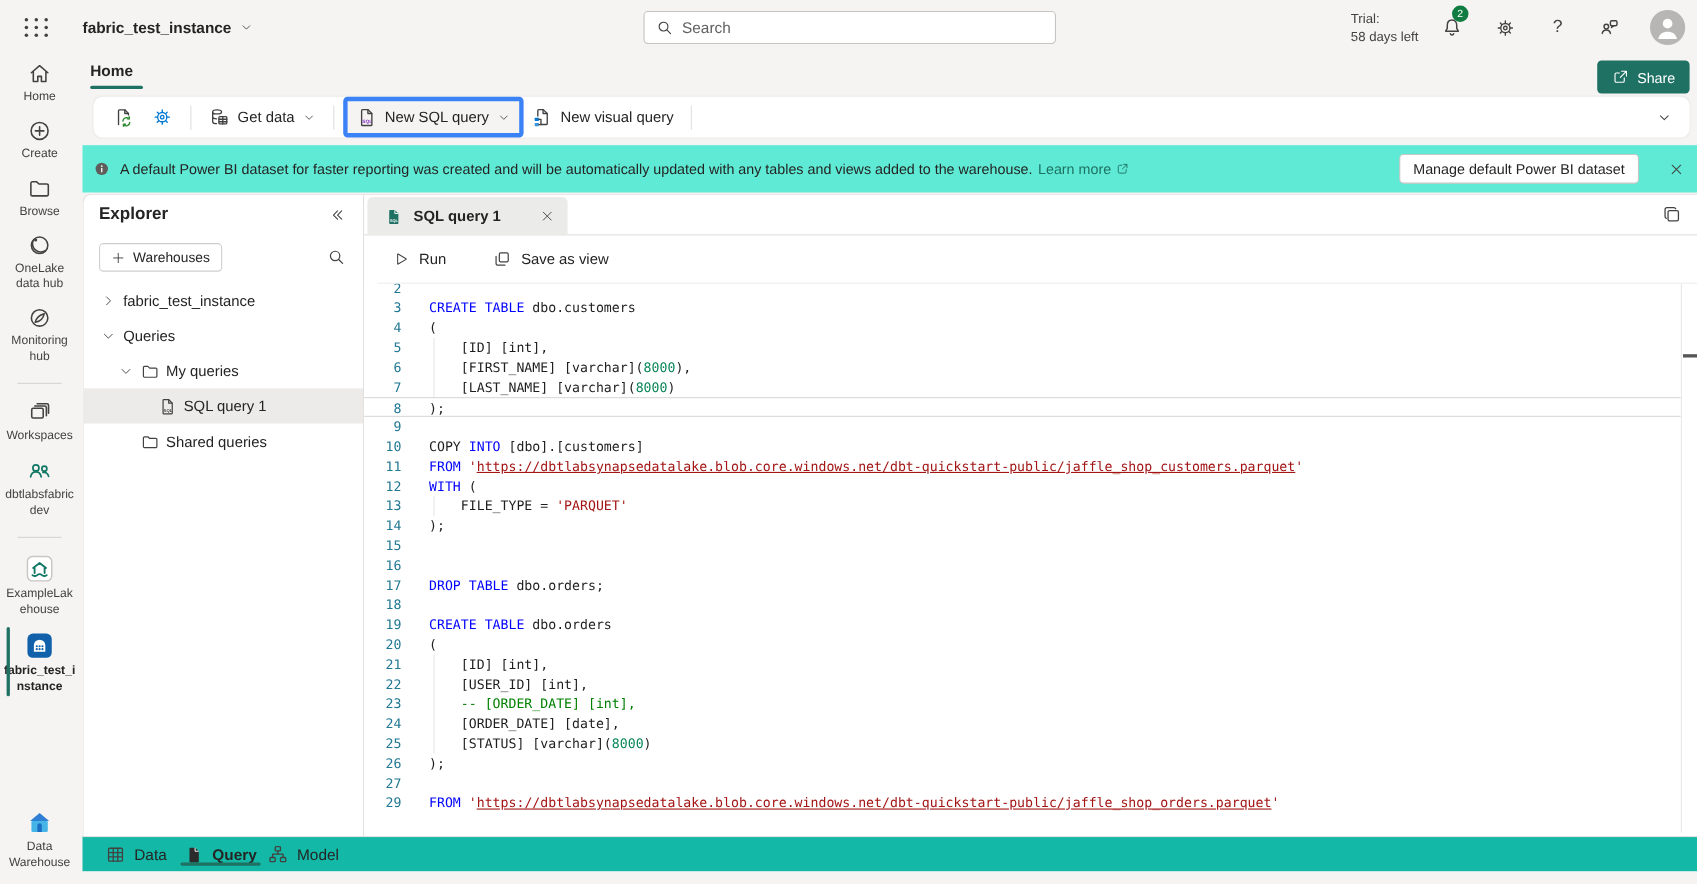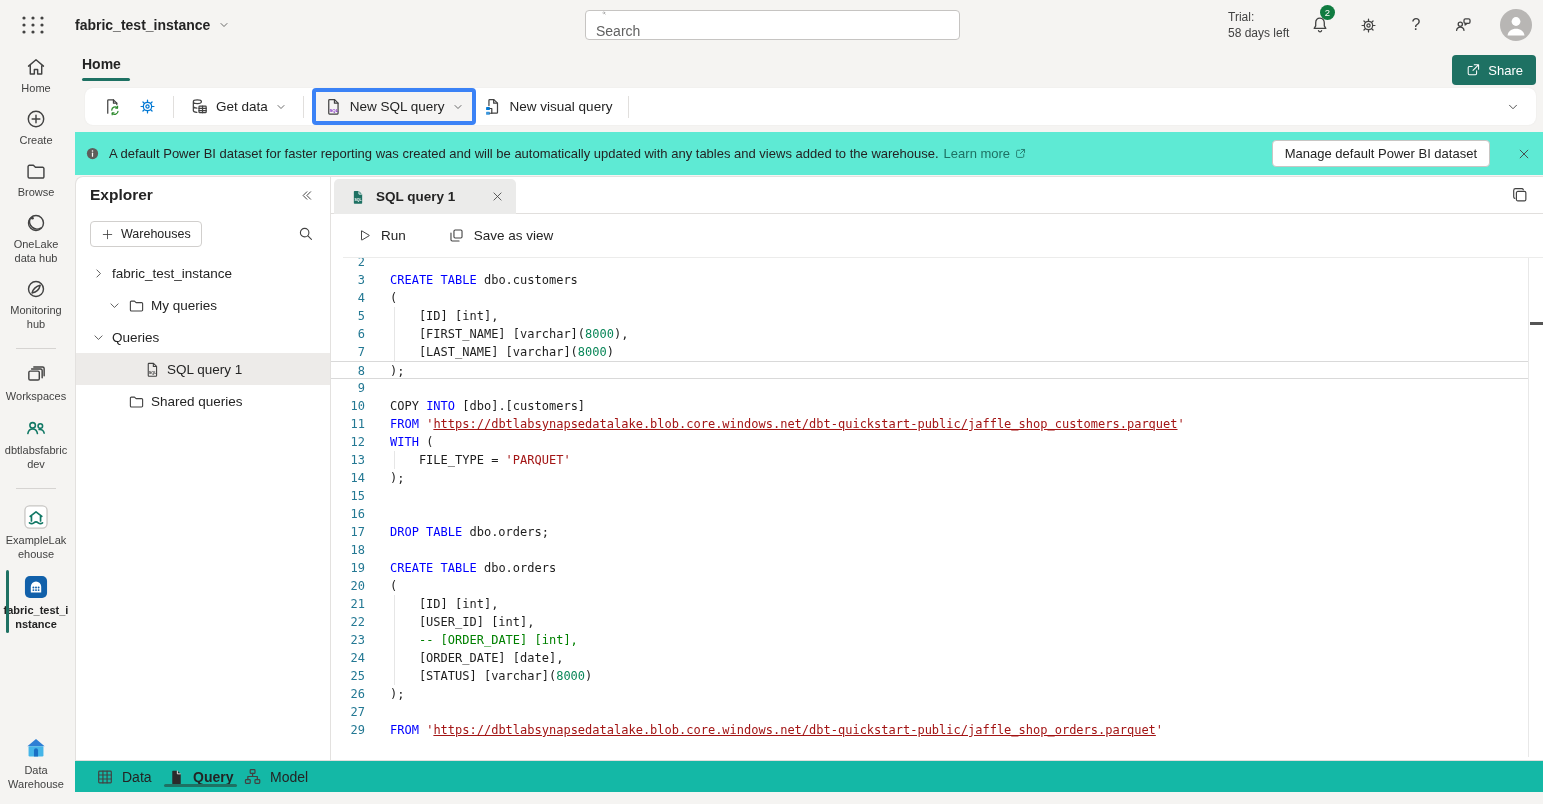--- a/index.html
+++ b/index.html
@@ -5,21 +5,21 @@
   * { margin:0; padding:0; box-sizing:border-box; }
   html,body { width:1543px; height:804px; overflow:hidden; }
   body { font-family:"Liberation Sans", sans-serif; background:#f5f4f2; color:#242424; position:relative; }
   svg { display:block; }
   .st { fill:none; stroke:#424242; stroke-width:1.3; stroke-linecap:round; stroke-linejoin:round; }
 
   
   .topbar { position:absolute; left:0; top:0; width:1543px; height:50px; background:#f5f4f2; }
   .waffle { position:absolute; left:20px; top:14px; width:28px; height:22px; cursor:pointer; }
   .ws-name { position:absolute; left:75px; top:0; height:50px; display:flex; align-items:center; gap:8px; font-size:14px; font-weight:600; cursor:pointer; }
-  .searchbox { position:absolute; left:585px; top:10px; width:375px; height:30px; background:#fff; border:1px solid #c6c4c2; border-radius:4px; display:flex; align-items:flex-start; padding:0 10px; gap:8px;flex-direction:column; }
+  .searchbox { position:absolute; left:585px; top:10px; width:375px; height:30px; background:#fff; border:1px solid #c6c4c2; border-radius:4px; display:flex; align-items:center; padding:0 10px; gap:8px; }
   .searchbox .ph { color:#616161; font-size:14px; }
   .trial { position:absolute; left:1228px; top:9px; font-size:12px; color:#424242; line-height:16px; }
   .tb-ic { position:absolute; top:13px; width:24px; height:24px; display:flex; align-items:center; justify-content:center; cursor:pointer; }
   .badge { position:absolute; left:1320px; top:5px; min-width:15px; height:15px; border-radius:8px; background:#107c41; color:#fff; font-size:9.5px; display:flex; align-items:center; justify-content:center; padding:0 3px; }
   .avatar { position:absolute; left:1500px; top:9px; width:32px; height:32px; border-radius:50%; background:#b8b6b4; display:flex; align-items:center; justify-content:center; cursor:pointer; }
   .qmark { font-size:16px; color:#424242; }
 
   
   .tabrow { position:absolute; left:75px; top:50px; width:1468px; height:38px; }
   .home-tab { position:absolute; left:7px; top:6px; font-size:14px; font-weight:600; cursor:pointer; }
@@ -386,40 +386,40 @@
     </div>
     <div class="tree" id="tree">
         <div class="tree-row" style="padding-left: 14px;">
           <span class="tree-chev">
             <svg width="13" height="13" viewBox="0 0 20 20">
               <path fill="none" stroke="#424242" stroke-width="1.3" stroke-linecap="round" stroke-linejoin="round" d="M7.5 4.5l5.5 5.5-5.5 5.5"></path>
             </svg>
           </span>
           <span class="tree-lbl">fabric_test_instance</span>
         </div>
+        <div class="tree-row" style="padding-left: 14px;">
+          <span class="tree-chev">
+            <svg width="13" height="13" viewBox="0 0 20 20">
+              <path fill="none" stroke="#424242" stroke-width="1.3" stroke-linecap="round" stroke-linejoin="round" d="M4.5 7.5L10 13l5.5-5.5"></path>
+            </svg>
+          </span>
+          <span class="tree-lbl">Queries</span>
+        </div>
         <div class="tree-row" style="padding-left: 30px;">
           <span class="tree-chev">
             <svg width="13" height="13" viewBox="0 0 20 20">
               <path fill="none" stroke="#424242" stroke-width="1.3" stroke-linecap="round" stroke-linejoin="round" d="M4.5 7.5L10 13l5.5-5.5"></path>
             </svg>
           </span>
           <span>
             <svg width="17" height="17" viewBox="0 0 20 20">
               <path fill="none" stroke="#424242" stroke-width="1.3" stroke-linecap="round" stroke-linejoin="round" d="M2.8 6a1.2 1.2 0 0 1 1.2-1.2h3.6L9.5 6.6h6.5a1.2 1.2 0 0 1 1.2 1.2v7.4a1.2 1.2 0 0 1-1.2 1.2H4a1.2 1.2 0 0 1-1.2-1.2z"></path>
             </svg>
           </span>
           <span class="tree-lbl">My queries</span>
-        </div>
-        <div class="tree-row" style="padding-left: 14px;">
-          <span class="tree-chev">
-            <svg width="13" height="13" viewBox="0 0 20 20">
-              <path fill="none" stroke="#424242" stroke-width="1.3" stroke-linecap="round" stroke-linejoin="round" d="M4.5 7.5L10 13l5.5-5.5"></path>
-            </svg>
-          </span>
-          <span class="tree-lbl">Queries</span>
         </div>
         <div class="tree-row selected" style="padding-left: 46px;">
           <span class="tree-sp"></span>
           <span>
             <svg width="17" height="17" viewBox="0 0 20 20">
               <path fill="none" stroke="#424242" stroke-width="1.3" stroke-linecap="round" stroke-linejoin="round" d="M5 17.2V3.6a.8.8 0 0 1 .8-.8h5.4L14.8 6.4v10.8a.8.8 0 0 1-.8.8H5.8a.8.8 0 0 1-.8-.8z"></path>
               <path fill="none" stroke="#424242" stroke-width="1.3" stroke-linecap="round" stroke-linejoin="round" d="M11 2.9v3.6h3.7"></path>
               <text x="5.5" y="15.6" font-size="4.6" font-weight="bold" fill="#424242" font-family="Liberation Sans, sans-serif">SQL</text>
             </svg>
           </span>

